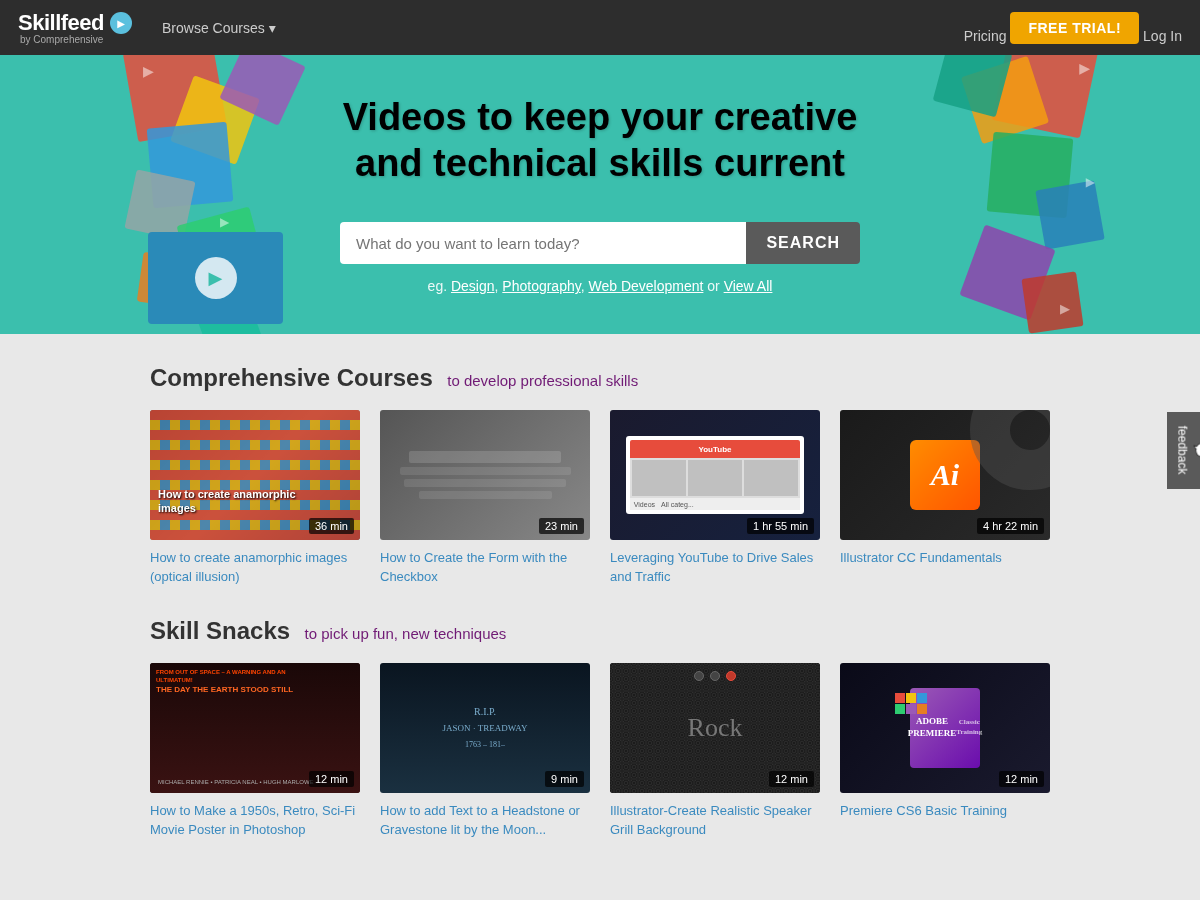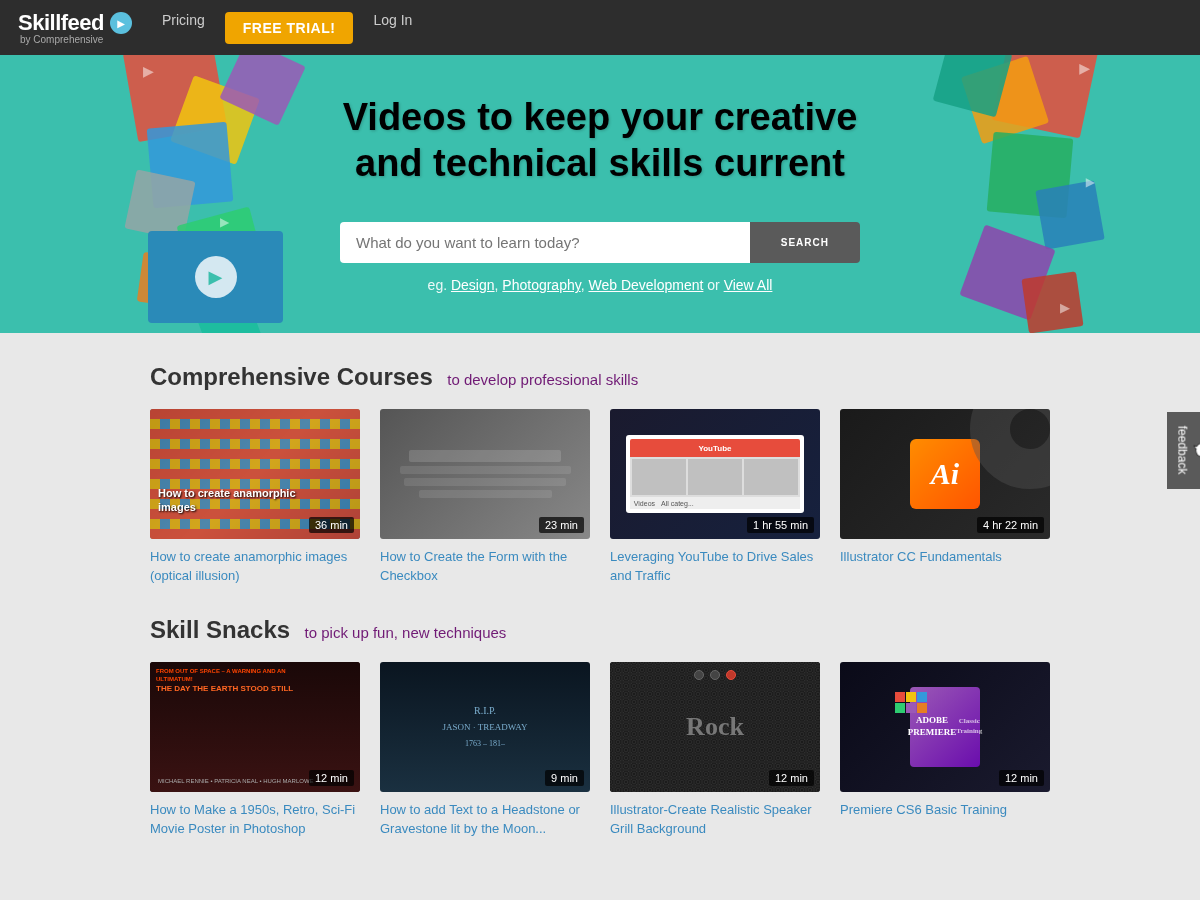--- a/index.html
+++ b/index.html
@@ -55,22 +55,22 @@
       color: #ccc;
       text-decoration: none;
       font-size: 14px;
       display: flex;
       align-items: center;
       gap: 4px;
       cursor: pointer;
     }
     .nav-right {
       display: flex;
-      align-items: flex-start;
-      gap: 20px;
+      align-items: flex-end;
+      gap: 4px;
     }
     .nav-right .pricing-link {
       color: #ccc;
       text-decoration: none;
       font-size: 14px;
       cursor: pointer;
     }
     .btn-trial {
       background: #f0a500;
       color: white;
@@ -137,22 +137,22 @@
       border: none;
       border-radius: 4px 0 0 4px;
       font-size: 15px;
       color: #999;
       outline: none;
     }
     .hero-search-btn {
       background: #5a5a5a;
       color: white;
       border: none;
-      padding: 12px 31px;
-      font-size: 10px;
+      padding: 12px 20px;
+      font-size: 16px;
       font-weight: bold;
       border-radius: 0 4px 4px 0;
       cursor: pointer;
       letter-spacing: 1px;
     }
     .hero-suggestions {
       color: rgba(255,255,255,0.9);
       font-size: 14px;
       position: relative;
       z-index: 2;
@@ -291,21 +291,21 @@
       background: linear-gradient(to bottom, #0a1a2e, #1a3050);
       display: flex; align-items: center; justify-content: center;
     }
     .thumb-rock {
       background: linear-gradient(to bottom, #1a1a1a, #2a2a2a);
       display: flex; align-items: center; justify-content: center;
     }
     .rock-text {
       color: #888;
       font-size: 22px;
-      font-weight: bold;
+      font-weight: normal;
       font-family: Georgia, serif;
     }
     .thumb-premiere {
       background: linear-gradient(135deg, #1a1a2e 0%, #0a0a1a 100%);
       display: flex; align-items: center; justify-content: center;
     }
     .premiere-box {
       width: 70px; height: 80px;
       background: linear-gradient(135deg, #9b59b6, #6a0dad);
       border-radius: 4px;
@@ -340,20 +340,26 @@
 </head>
 <body>
 
 <nav class="navbar">
   <div class="navbar-brand">
     <div class="brand-logo">
       <span class="brand-name">Skillfeed</span>
       <span class="play-icon-circle">▶</span>
     </div>
     <span class="brand-sub">by Comprehensive</span>
+  </div>
+  <div class="nav-links">
+    <a class="nav-link">
+      <span>Browse Courses</span>
+      <span>▾</span>
+    </a>
   </div>
   <div class="nav-right">
     <a class="pricing-link">Pricing</a>
     <button class="btn-trial">FREE TRIAL!</button>
     <a class="login-link">Log In</a>
   </div>
 </nav>
 
 <section class="hero">
   <div class="hero-bg">

